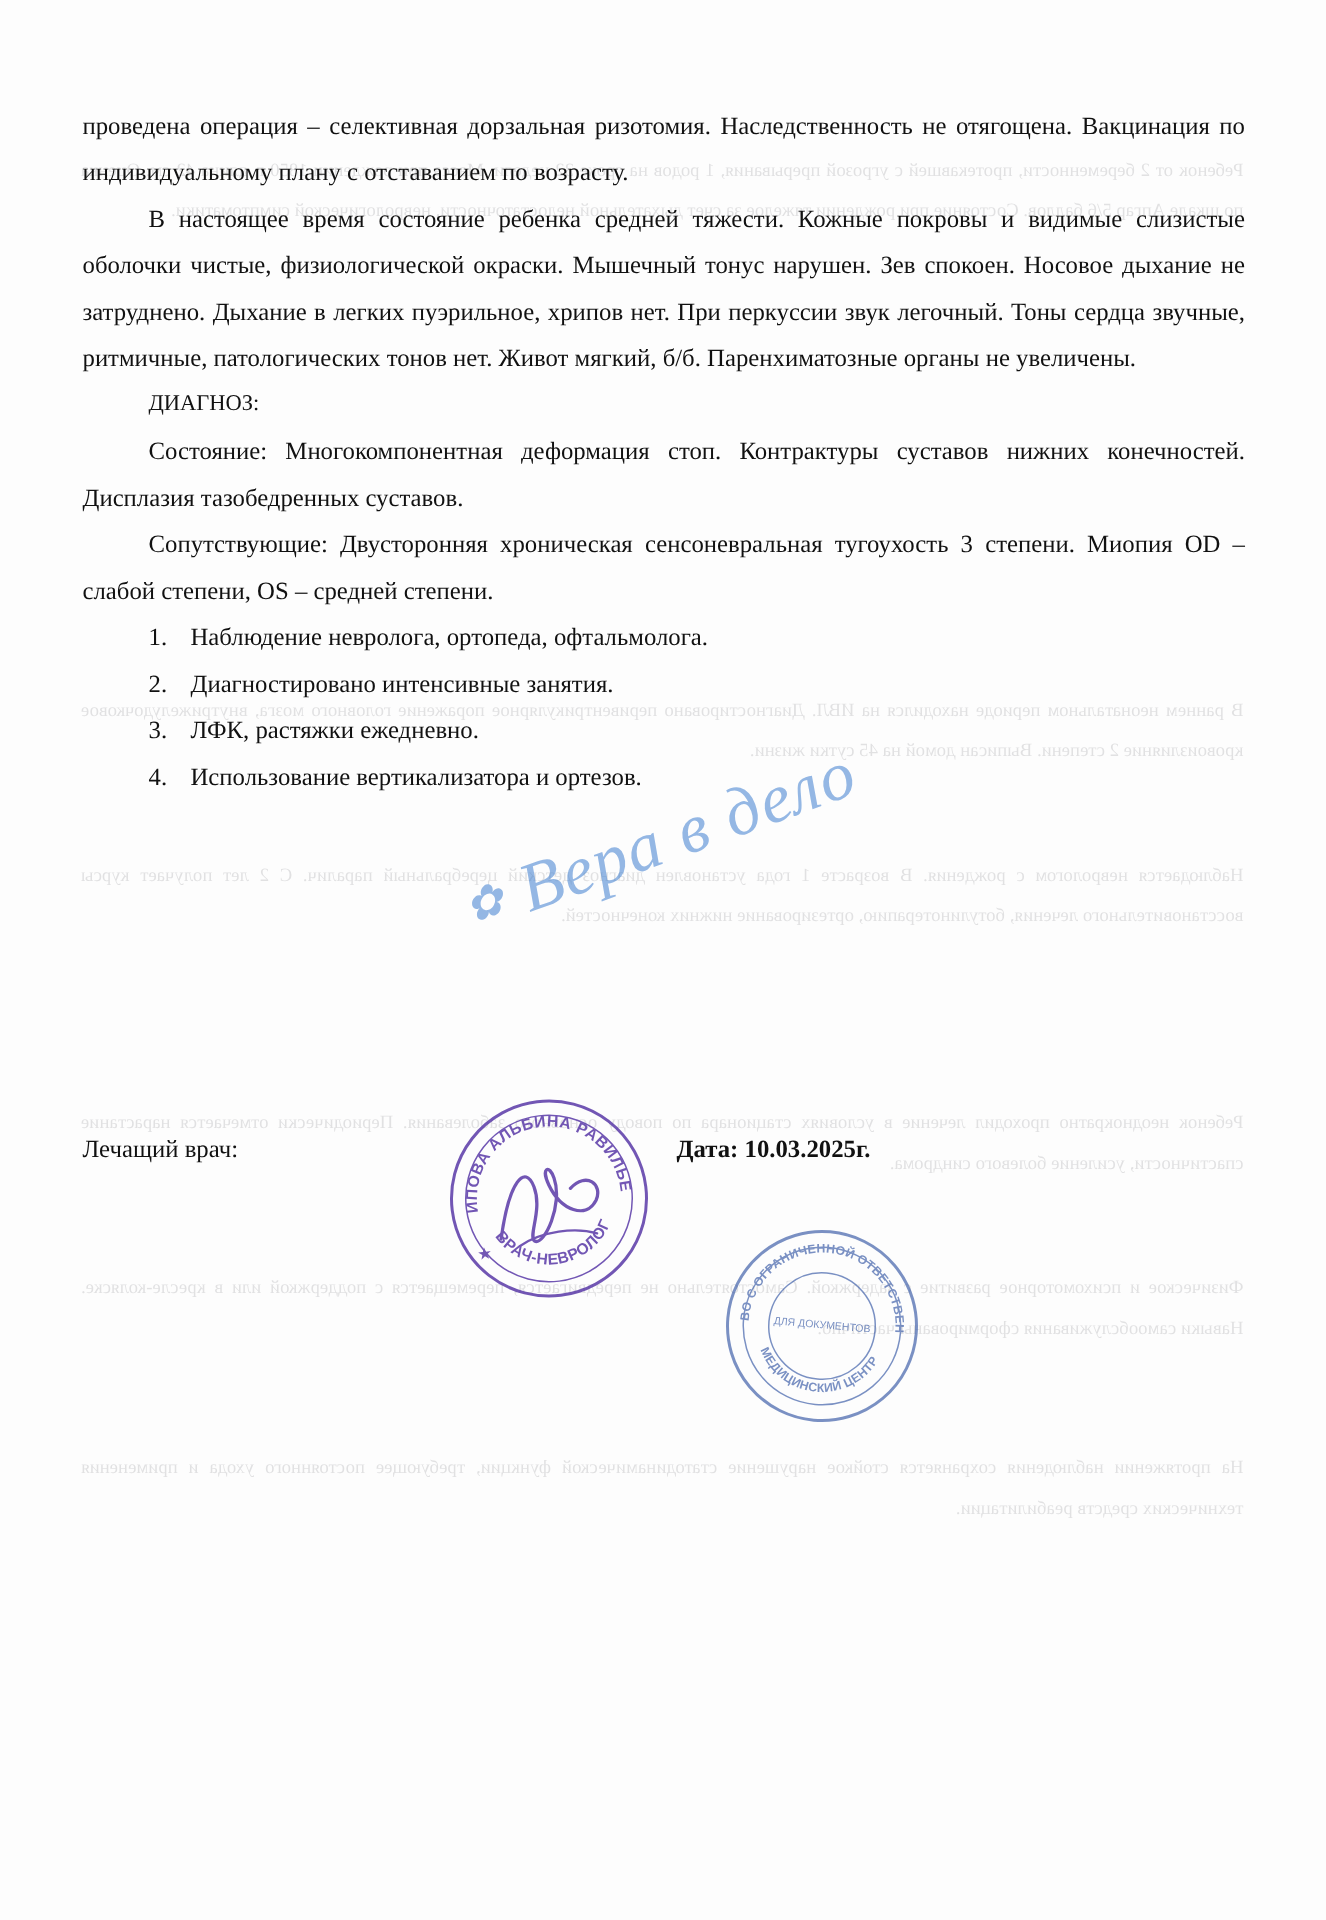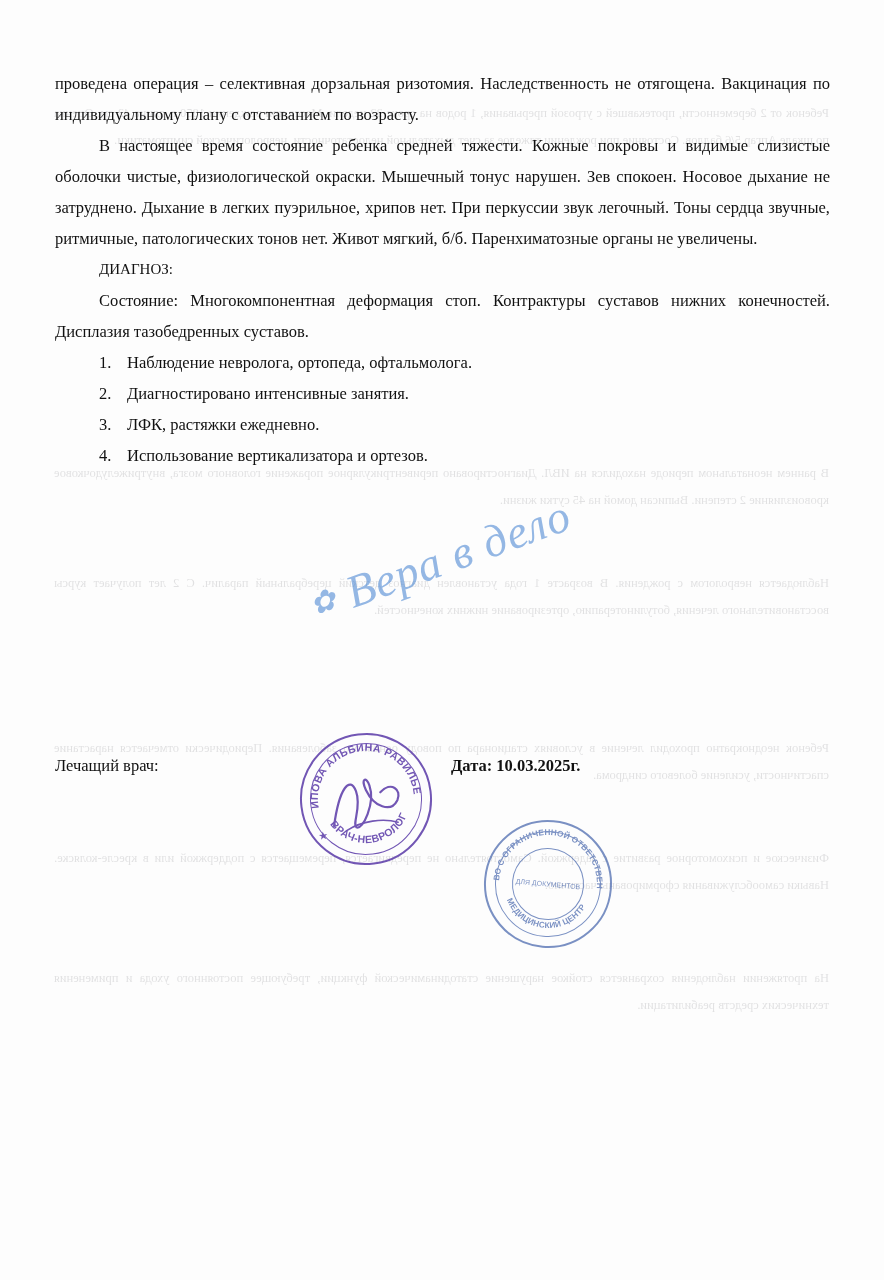--- a/index.html
+++ b/index.html
@@ -238,20 +238,21 @@
 
       <p class="para">проведена операция – селективная дорзальная ризотомия. Наследственность не отягощена. Вакцинация по индивидуальному плану с отставанием по возрасту.</p>
 
       <p class="para indent">В настоящее время состояние ребенка средней тяжести. Кожные покровы и видимые слизистые оболочки чистые, физиологической окраски. Мышечный тонус нарушен. Зев спокоен. Носовое дыхание не затруднено. Дыхание в легких пуэрильное, хрипов нет. При перкуссии звук легочный. Тоны сердца звучные, ритмичные, патологических тонов нет. Живот мягкий, б/б. Паренхиматозные органы не увеличены.</p>
 
       <p class="diag-label">ДИАГНОЗ:</p>
 
 
       <p class="para indent">Состояние: Многокомпонентная деформация стоп. Контрактуры суставов нижних конечностей. Дисплазия тазобедренных суставов.</p>
 
+      <p class="para indent">Сопутствующие: Двусторонняя хроническая сенсоневральная тугоухость 3 степени. Миопия OD – слабой степени, OS – средней степени.</p>
 
 
       <ol class="recs">
         <li>Наблюдение невролога, ортопеда, офтальмолога.</li>
         <li>Диагностировано интенсивные занятия.</li>
         <li>ЛФК, растяжки ежедневно.</li>
         <li>Использование вертикализатора и ортезов.</li>
       </ol>
 
     </div>

